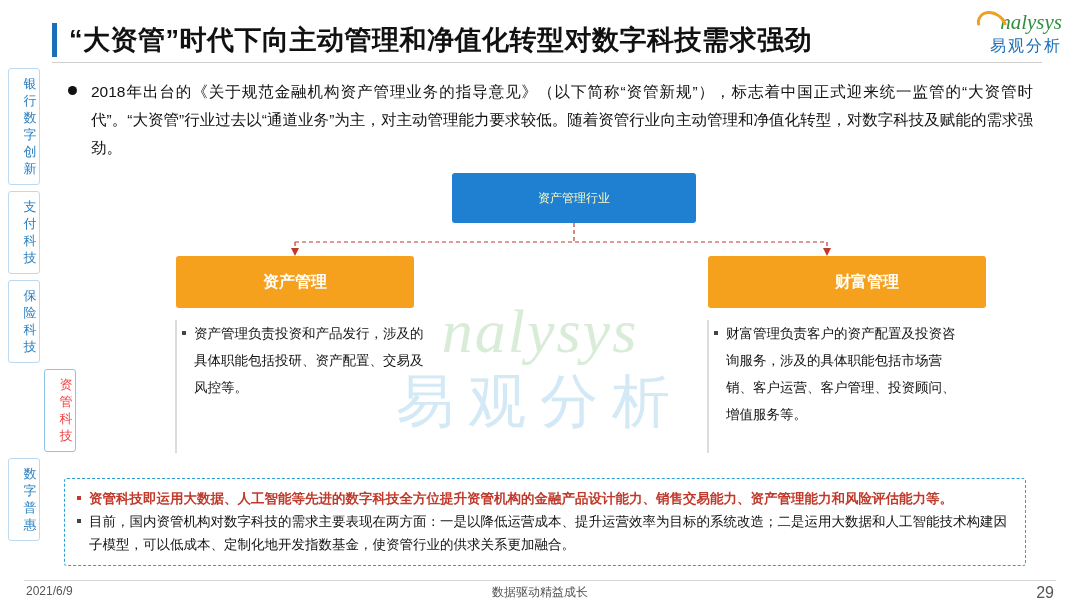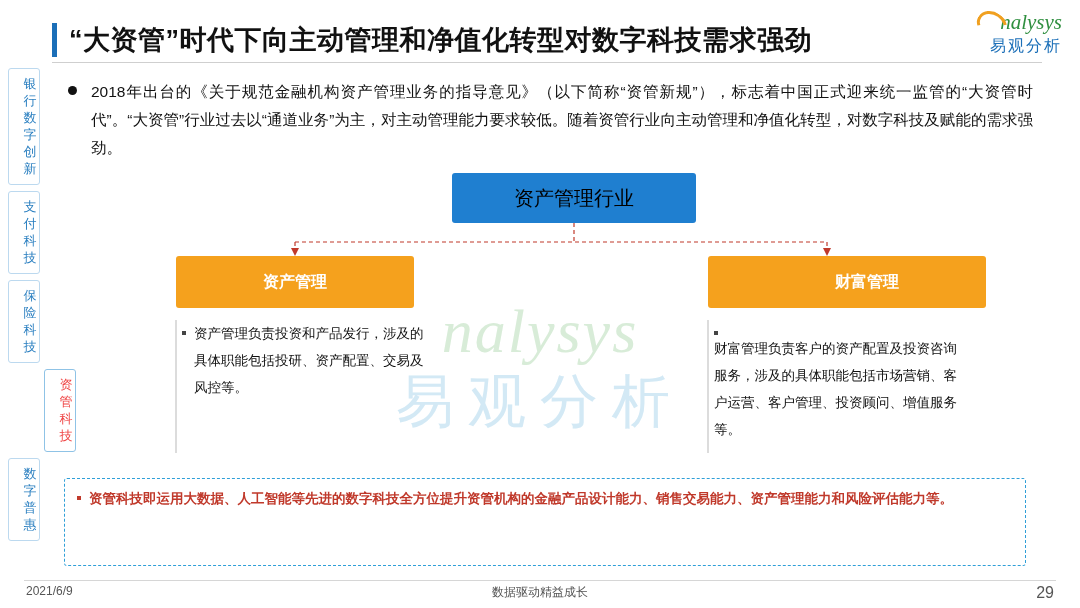--- a/index.html
+++ b/index.html
@@ -173,22 +173,22 @@
     height: 300px;
     z-index: 3;
   }
   .box-top {
     position: absolute;
     left: 452px;
     top: 5px;
     width: 244px;
     height: 50px;
     background: #1f7fd0;
-    color: #000000;
-    font-size: 20px;
+    color: #fef9c3;
+    font-size: 12px;
     display: flex;
     align-items: center;
     justify-content: center;
     border-radius: 3px;
   }
   .box-left, .box-right {
     position: absolute;
     top: 88px;
     width: 238px;
     height: 52px;
@@ -220,21 +220,21 @@
     display: flex;
   }
   .desc .sq {
     width: 4px; height: 4px;
     background: #444;
     margin-top: 11px;
     margin-right: 8px;
     flex: 0 0 auto;
   }
   .desc-left { left: 182px; }
-  .desc-right { left: 714px; flex-direction: column; }
+  .desc-right { left: 714px; }
 
   
   .notebox {
     position: absolute;
     left: 64px;
     top: 478px;
     width: 962px;
     height: 88px;
     border: 1px dashed #2f9fd8;
     border-radius: 3px;
@@ -374,18 +374,22 @@
     <div class="sq"></div>
     <div>财富管理负责客户的资产配置及投资咨询服务，涉及的具体职能包括市场营销、客户运营、客户管理、投资顾问、增值服务等。</div>
   </div>
 </div>
 
 <div class="notebox">
   <div class="note-line">
     <div class="sq"></div>
     <div class="note-red">资管科技即运用大数据、人工智能等先进的数字科技全方位提升资管机构的金融产品设计能力、销售交易能力、资产管理能力和风险评估能力等。</div>
   </div>
+  <div class="note-line second">
+    <div class="sq"></div>
+    <div class="note-dark">目前，国内资管机构对数字科技的需求主要表现在两方面：一是以降低运营成本、提升运营效率为目标的系统改造；二是运用大数据和人工智能技术构建因子模型，可以低成本、定制化地开发指数基金，使资管行业的供求关系更加融合。</div>
+  </div>
 </div>
 
 <div class="footer-rule"></div>
 <div class="footer-date">2021/6/9</div>
 <div class="footer-center">数据驱动精益成长</div>
 <div class="footer-page">29</div>
 
 </body></html>

